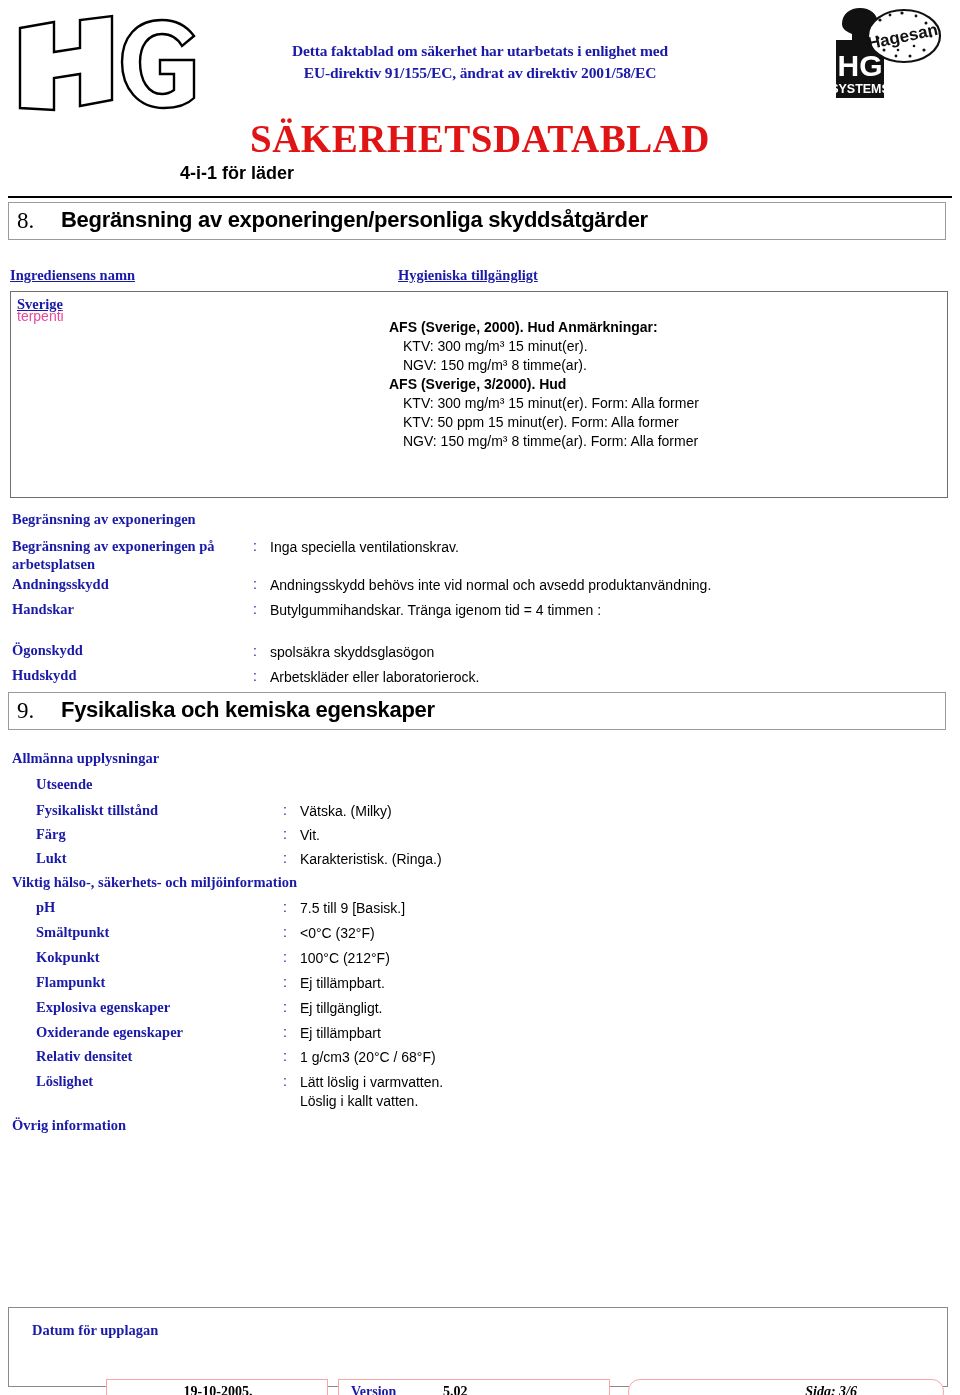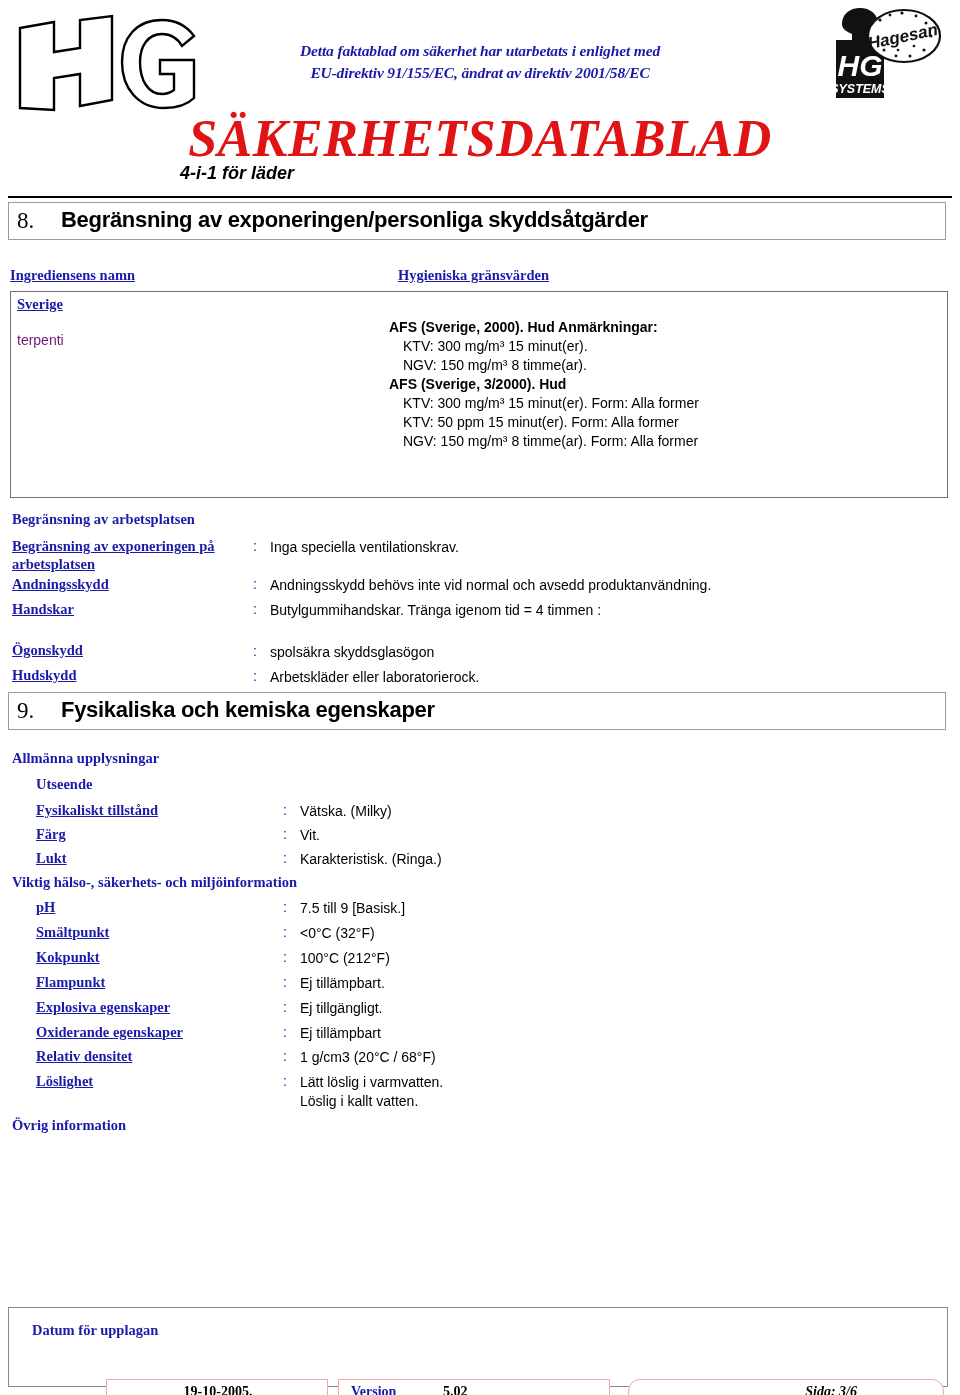--- a/index.html
+++ b/index.html
@@ -18,21 +18,21 @@
   .page {
     position: relative;
     width: 960px;
     height: 1395px;
   }
 
   
   .header {
     position: absolute;
     left: 0; top: 0;
-    width: 960px; height: 196px; font-style: italic;
+    width: 960px; height: 196px;
   }
   .hg-logo {
     position: absolute;
     left: 12px; top: 12px;
     width: 190px; height: 102px;
   }
   .hg-logo svg { display:block; }
 
   .hdr-subtitle {
     position: absolute;
@@ -48,21 +48,21 @@
   }
 
   .hdr-title {
     position: absolute;
     left: 180px; top: 118px;
     width: 600px;
     text-align: center;
     color: #e01414;
     font-family: "Liberation Serif", serif;
     font-weight: bold;
-    font-size: 52px;
+    font-size: 39px;
     line-height: 42px;
     letter-spacing: 0.5px;
   }
   .hdr-product {
     position: absolute;
     left: 180px; top: 163px;
     width: 600px;
     text-align: left;
     color: #000;
     font-family: "Liberation Sans", sans-serif;
@@ -144,24 +144,24 @@
     position: absolute;
     left: 6px; top: 4px;
     color: #1a1aa8;
     font-family: "Liberation Serif", serif;
     font-weight: bold;
     font-size: 14.5px;
     text-decoration: underline;
   }
   .tbl-ingredient {
     position: absolute;
-    left: 6px; top: 40px;
+    left: 6px; top: 16px;
     font-family: "Liberation Sans", sans-serif;
     font-size: 14px;
-    color: #701a75;
+    color: #ec4899;
   }
   .limits {
     position: absolute;
     left: 378px; top: 26px;
     font-family: "Liberation Sans", sans-serif;
     font-size: 14px;
     line-height: 19px;
     color: #000;
   }
   .limits .grp-title { font-weight: bold; }
@@ -174,21 +174,20 @@
     font-size: 14.5px;
   }
   .kv-row { position: absolute; left: 0; width: 960px; }
   .kv-label {
     position: absolute;
     color: #1a1aa8;
     font-family: "Liberation Serif", serif;
     font-weight: bold;
     font-size: 14.5px;
     line-height: 18px;
-    text-decoration: underline;
   }
   .kv-colon {
     position: absolute;
     color: #1a1aa8;
     font-family: "Liberation Sans", sans-serif;
     font-size: 14px;
     font-weight: normal;
   }
   .kv-value {
     position: absolute;
@@ -302,39 +301,39 @@
     <div class="hdr-rule"></div>
   </div>
 
   <div class="section-bar" style="top:202px;">
     <span class="num">8.</span>
     <span class="name">Begränsning av exponeringen/personliga skyddsåtgärder</span>
   </div>
 
   <div class="tbl-head">
     <span class="col1">Ingrediensens namn</span>
-    <span class="col2">Hygieniska gränsvärden</span>
+    <span class="col2">Hygieniska tillgängligt</span>
   </div>
 
   <div class="tbl-box">
     <div class="tbl-country">Sverige</div>
     <div class="tbl-ingredient">terpenti</div>
 
     <div class="limits">
       <div class="grp-title">AFS (Sverige, 2000).  Hud Anmärkningar:</div>
       <div class="ln">KTV: 300 mg/m³  15 minut(er).</div>
       <div class="ln">NGV: 150 mg/m³  8 timme(ar).</div>
       <div class="grp-title">AFS (Sverige, 3/2000).  Hud</div>
       <div class="ln">KTV: 300 mg/m³  15 minut(er). Form: Alla former</div>
       <div class="ln">KTV: 50 ppm  15 minut(er). Form: Alla former</div>
       <div class="ln">NGV: 150 mg/m³  8 timme(ar). Form: Alla former</div>
     </div>
   </div>
 
-  <div class="kv-head" style="left:12px; top:511px;">Begränsning av arbetsplatsen</div>
+  <div class="kv-head" style="left:12px; top:511px;">Begränsning av exponeringen</div>
 
   <div class="kv-row">
     <span class="kv-label" style="left:12px; top:537px; width:240px;">Begränsning av exponeringen
 på arbetsplatsen</span>
     <span class="kv-colon" style="left:253px; top:538px;">:</span>
     <span class="kv-value" style="left:270px; top:538px; width:660px;">Inga speciella ventilationskrav.</span>
   </div>
 
   <div class="kv-row">
     <span class="kv-label" style="left:12px; top:575px;">Andningsskydd</span>

